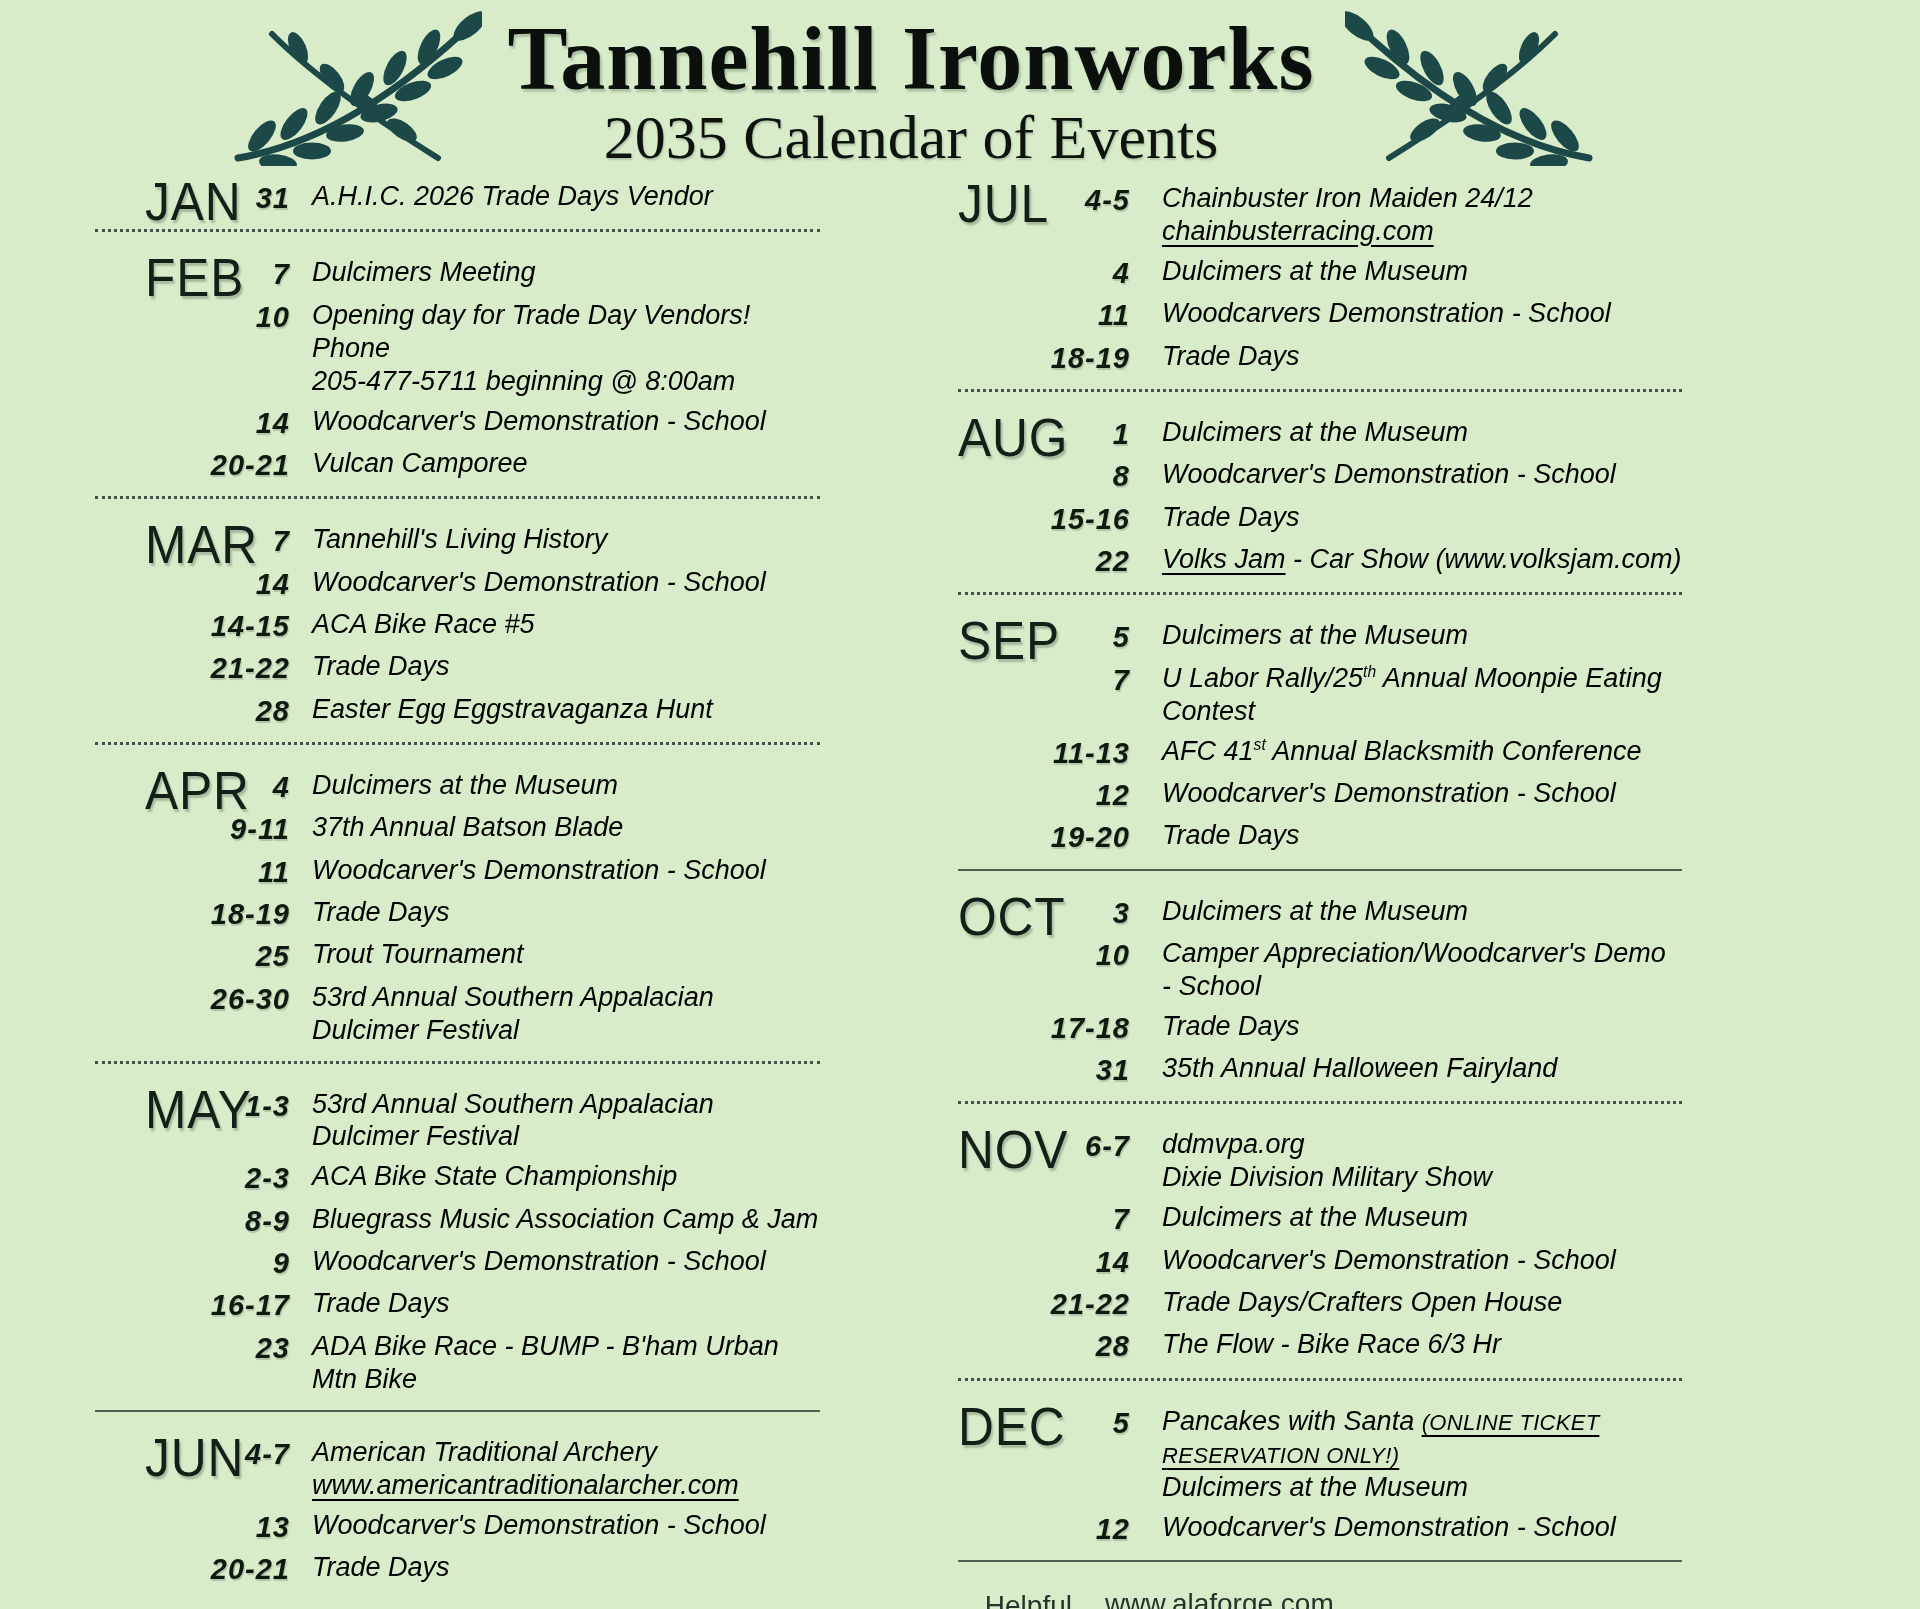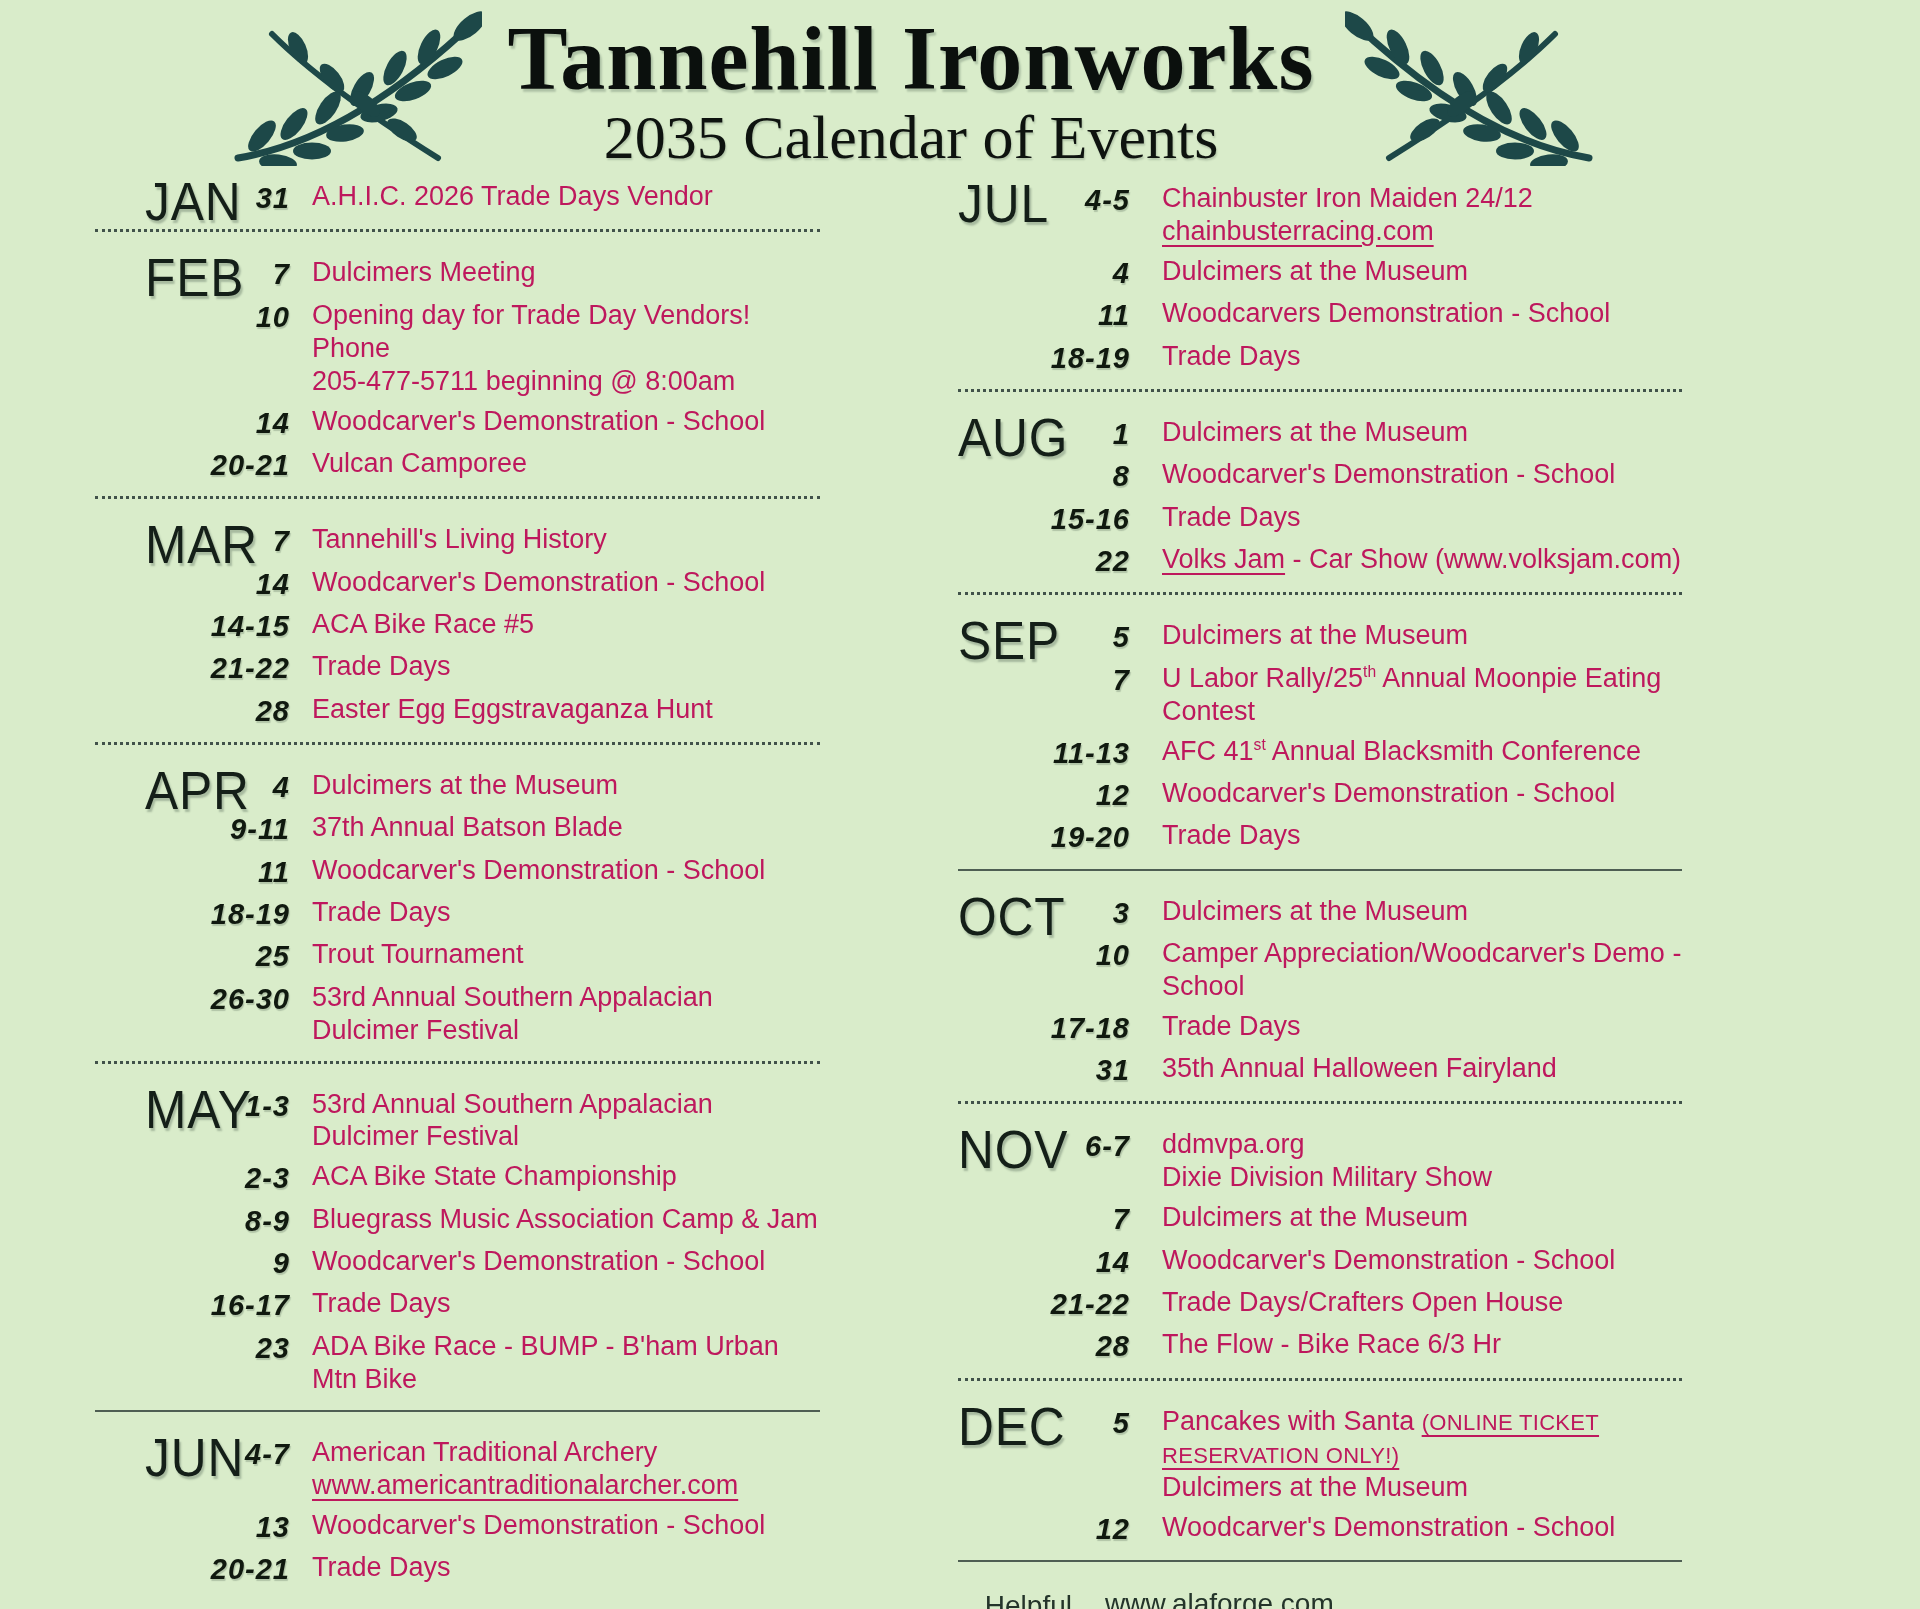--- a/index.html
+++ b/index.html
@@ -40,21 +40,21 @@
   #col-right .mlabel { left:0; }
 
   .row { display:grid; margin-bottom:7px; }
   #col-left  .row { grid-template-columns:195px 1fr; column-gap:22px; }
   #col-right .row { grid-template-columns:172px 1fr; column-gap:32px; }
   .date {
     text-align:right; font-weight:700; font-style:italic; font-size:29px;
     color:#10190f; line-height:1.15; padding-top:2px; letter-spacing:1px;
     text-shadow:1px 2px 1px rgba(20,40,30,.2);
   }
-  .etext { font-size:27px; line-height:1.22; color:#be185d; }
+  .etext { font-size:27px; line-height:1.22; color:#000000;font-style:italic; }
   .etext .u { text-decoration:underline; text-underline-offset:5px; }
   .etext sup { font-size:.58em; }
   .etext .small { font-size:22px; letter-spacing:.3px; }
 
   .divider { border:none; height:0; margin:14px 0 24px 0; }
   .divider.dotted { border-top:3px dotted #41524a; }
   .divider.solid  { border-top:2px solid  #4e5e53; }
 
   
   .footer { display:flex; margin-top:22px; font-size:28px; }

